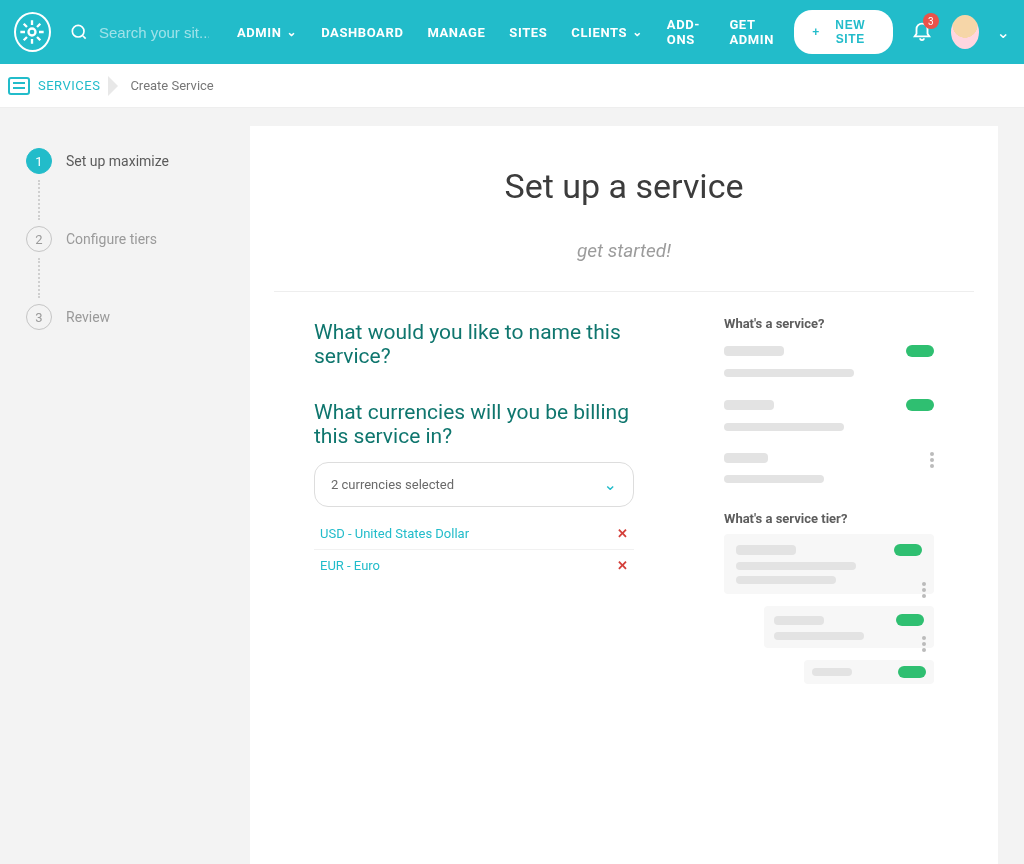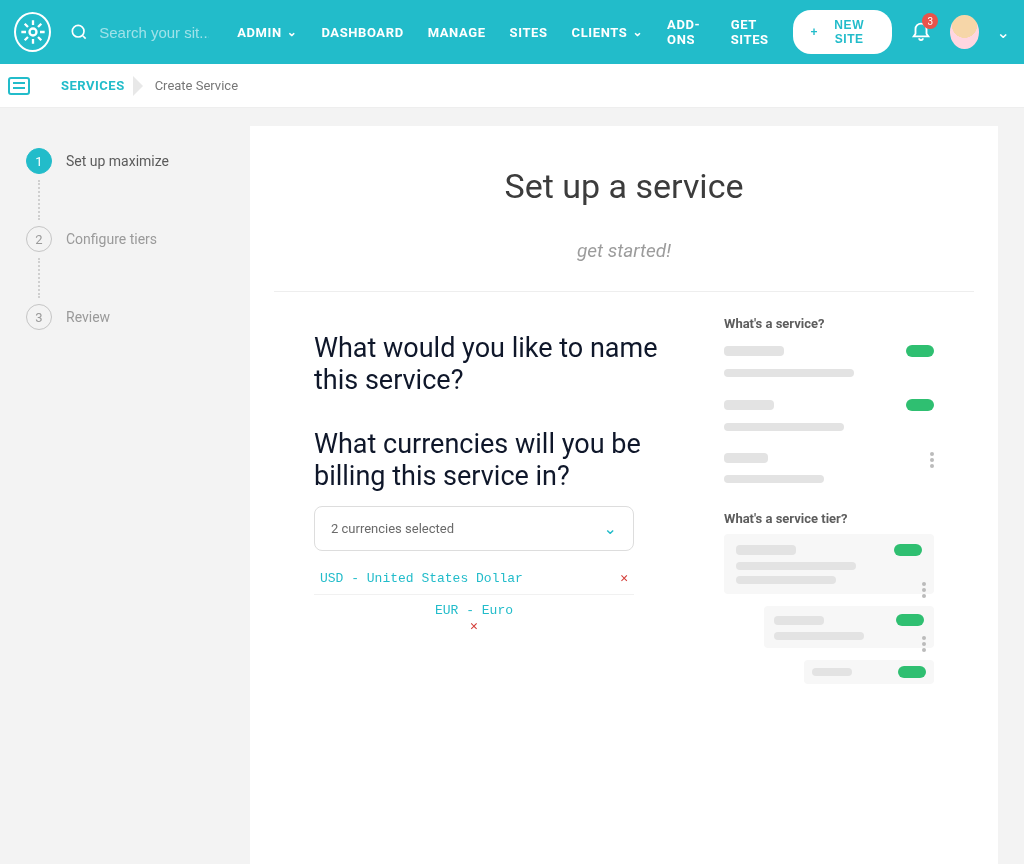--- a/index.html
+++ b/index.html
@@ -89,25 +89,24 @@
     border-radius: 3px; margin-right: 8px;
     position: relative;
   }
   .bc-icon::before, .bc-icon::after {
     content: ""; position: absolute; left: 3px; right: 3px;
     height: 2px; background: #22bcca;
   }
   .bc-icon::before { top: 3px; }
   .bc-icon::after { top: 8px; }
   .bc-section {
-    color: #22bcca; font-weight: 700; letter-spacing: 0.5px;
+    color: #22bcca; font-weight: 400; letter-spacing: 0.5px;
     padding-right: 16px;
     margin-right: 8px;
     position: relative;
-    margin-left: 23px;
   }
   .bc-section::after{
     content:""; position:absolute; right:-2px; top:50%; transform:translateY(-50%);
     width:0;height:0;border-top:10px solid transparent;border-bottom:10px solid transparent;border-left:10px solid #e8e8e8;
   }
   .bc-current { color: #777; padding-left:6px; }
 
   
   .page {
     display: grid;
@@ -164,21 +163,21 @@
   .divider {
     border: none; border-top: 1px solid #eee;
     margin: 28px -40px 24px -40px;
   }
   .two-col {
     display: grid;
     grid-template-columns: 1fr 210px;
     gap: 56px;
   }
 
-  .q { font-size: 27px; font-weight: 400; color: #0f172a; margin-top: 16px; }
+  .q { font-size: 21px; font-weight: 400; color: #0f766e; margin-top: 4px; }
   .block { margin-bottom: 32px; }
 
   .highlight-frame {
     border: 3px solid #e09a1e;
     padding: 10px;
     border-radius: 4px;
     margin-top: 12px;
   }
   .text-input {
     width: 100%;
@@ -214,36 +213,36 @@
     border-left: 28px solid transparent;
   }
   .yn.selected .check {
     position: absolute; top: 2px; right: 3px;
     color: #fff; font-size: 12px; z-index: 2;
   }
 
   .dropdown {
     width: 320px;
     border: 1px solid #ddd;
-    border-radius: 8px;
+    border-radius: 14px;
     margin-top: 14px;
     padding: 12px 16px;
     font-size: 13px; color: #6a6a6a;
     display: flex; justify-content: space-between; align-items: center;
     cursor: pointer;
   }
   .dd-arrow { color: #22bcca; font-size: 16px; }
 
-  .currency-list { margin-top: 10px; width: 320px; font-family: Liberation Mono, monospace; }
+  .currency-list { margin-top: 10px; width: 320px; }
   .currency-item {
     display: flex; justify-content: space-between; align-items: center;
     padding: 8px 6px; font-size: 13px;
     color: #22bcca; border-top: 1px solid transparent;
   }
-  .currency-item + .currency-item { border-top: 1px solid #f1f1f1; flex-direction: column; }
+  .currency-item + .currency-item { border-top: 1px solid #f1f1f1; }
   .rm { color: #d43f3a; cursor: pointer; font-size: 13px; font-weight:700; }
 
   
   .info h4 { font-size: 13px; color: #5d5d5d; margin-bottom: 8px; }
   .info p { font-size: 13px; color: #8a8a8a; line-height: 1.5; margin-bottom: 16px; }
   .skeleton {
     background: #fff;
     border-radius: 4px;
     margin-bottom: 22px;
   }
@@ -289,21 +288,21 @@
         <span class="chev">⌄</span>
       </div>
     <div class="nav-item">DASHBOARD</div>
     <div class="nav-item">MANAGE</div>
     <div class="nav-item">SITES</div>
     <div class="nav-item">
         <span>CLIENTS</span>
         <span class="chev">⌄</span>
       </div>
     <div class="nav-item">ADD-ONS</div>
-    <div class="nav-item">GET SITES</div>
+    <div class="nav-item">GET ADMIN</div>
   </div>
   <div class="nav-right">
     <button class="new-site-btn">
       <span>+</span>
       <span>NEW SITE</span>
     </button>
     <div class="bell">
       <svg width="22" height="22" viewBox="0 0 24 24" fill="none" stroke="#fff" stroke-width="2">
           <path d="M18 16v-5a6 6 0 1 0-12 0v5l-2 3h16zM10 21a2 2 0 0 0 4 0"></path>
         </svg>

